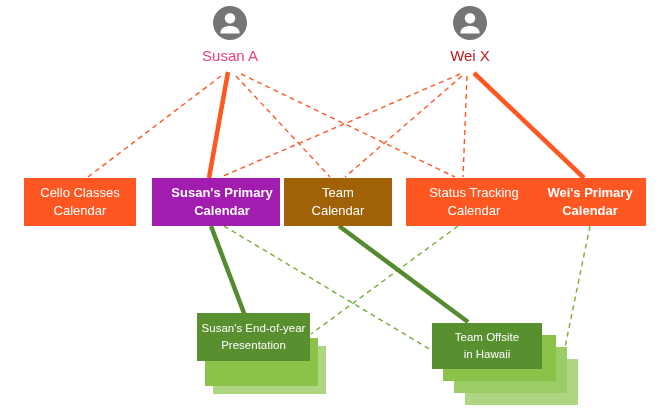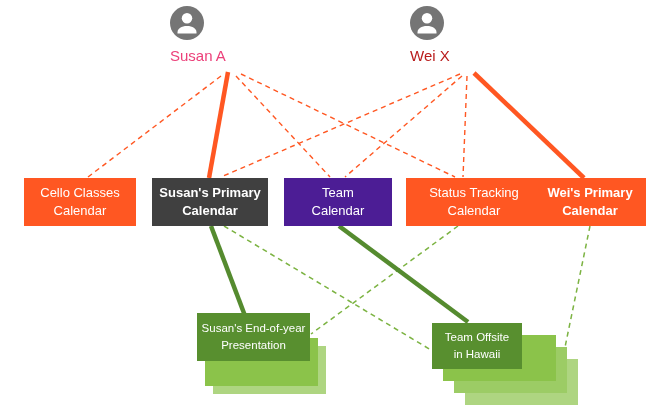--- a/index.html
+++ b/index.html
@@ -1,19 +1,19 @@
 <!DOCTYPE html>
 <html><head>
 <meta charset="utf-8">
 <style>
   html,body{margin:0;padding:0;background:#ffffff;}
   body{width:664px;height:419px;overflow:hidden;font-family:"Liberation Sans",sans-serif;}
   #canvas{position:relative;width:664px;height:419px;background:#fff;}
   #lines{position:absolute;left:0;top:0;width:664px;height:419px;z-index:1;}
-  .user{position:absolute;top:6px;width:120px;z-index:3;}
+  .user{position:absolute;top:6px;width:120px;text-align:center;z-index:3;}
   .user .avatar{width:34px;height:34px;display:inline-block;}
   .user .user-name{margin-top:3px;font-size:15px;}
   .calendar{position:absolute;top:178px;height:48px;display:flex;align-items:center;justify-content:center;
             text-align:center;color:#fff;font-size:13px;line-height:1.4;white-space:pre-line;z-index:3;}
   .calendar.primary{font-weight:bold;}
   .event-copy{position:absolute;z-index:2;}
   .event-main{position:absolute;display:flex;align-items:center;justify-content:center;text-align:center;
               color:#fff;font-size:11.5px;line-height:1.5;white-space:pre-line;z-index:3;}
 </style>
 </head>
@@ -50,33 +50,33 @@
     <svg class="avatar" viewBox="0 0 24 24">
       <circle cx="12" cy="12" r="12" fill="#757575"></circle>
       <circle cx="12" cy="8.6" r="3.7" fill="#ffffff"></circle>
       <path d="M12 14.2c-3.9 0-6.7 1.9-6.7 4.3v0.9h13.4v-0.9c0-2.4-2.8-4.3-6.7-4.3z" fill="#ffffff"></path>
     </svg>
     <div class="user-name" style="color: #b91c1c;">Wei X</div>
   </div>
 
   <div class="calendar" style="left: 24px; width: 112px; background: rgb(255, 87, 34);">Cello Classes
 Calendar</div>
-  <div class="calendar primary" style="left: 152px; width: 116px; background: #404040;">Susan's Primary
+  <div class="calendar primary" style="left: 152px; width: 116px; background: #a21caf; padding-left: 12px;">Susan's Primary
 Calendar</div>
-  <div class="calendar" style="left: 284px; width: 108px; background: #4c1d95;">Team
+  <div class="calendar" style="left: 284px; width: 108px; background: #a16207;">Team
 Calendar</div>
   <div class="calendar" style="left: 406px; width: 136px; background: rgb(255, 87, 34);">Status Tracking
 Calendar</div>
   <div class="calendar primary" style="left: 534px; width: 112px; background: rgb(255, 87, 34);">Wei's Primary
 Calendar</div>
 
   <div class="event-copy" style="left: 213px; top: 346px; width: 113px; height: 48px; background: rgb(174, 213, 129);"></div>
   <div class="event-copy" style="left: 205px; top: 338px; width: 113px; height: 48px; background: rgb(139, 195, 74);"></div>
   <div class="event-main" style="left: 197px; top: 313px; width: 113px; height: 48px; background: rgb(88, 143, 47);">Susan's End-of-year
 Presentation</div>
 
   <div class="event-copy" style="left: 465px; top: 359px; width: 113px; height: 46px; background: rgb(174, 213, 129);"></div>
   <div class="event-copy" style="left: 454px; top: 347px; width: 113px; height: 46px; background: rgb(156, 204, 101);"></div>
   <div class="event-copy" style="left: 443px; top: 335px; width: 113px; height: 46px; background: rgb(139, 195, 74);"></div>
-  <div class="event-main" style="left: 432px; top: 323px; width: 90px; height: 46px; background: rgb(88, 143, 47);">Team Offsite
+  <div class="event-main" style="left: 432px; top: 323px; width: 110px; height: 46px; background: rgb(88, 143, 47);">Team Offsite
 in Hawaii</div>
 
 </div>
 
 </body></html>

